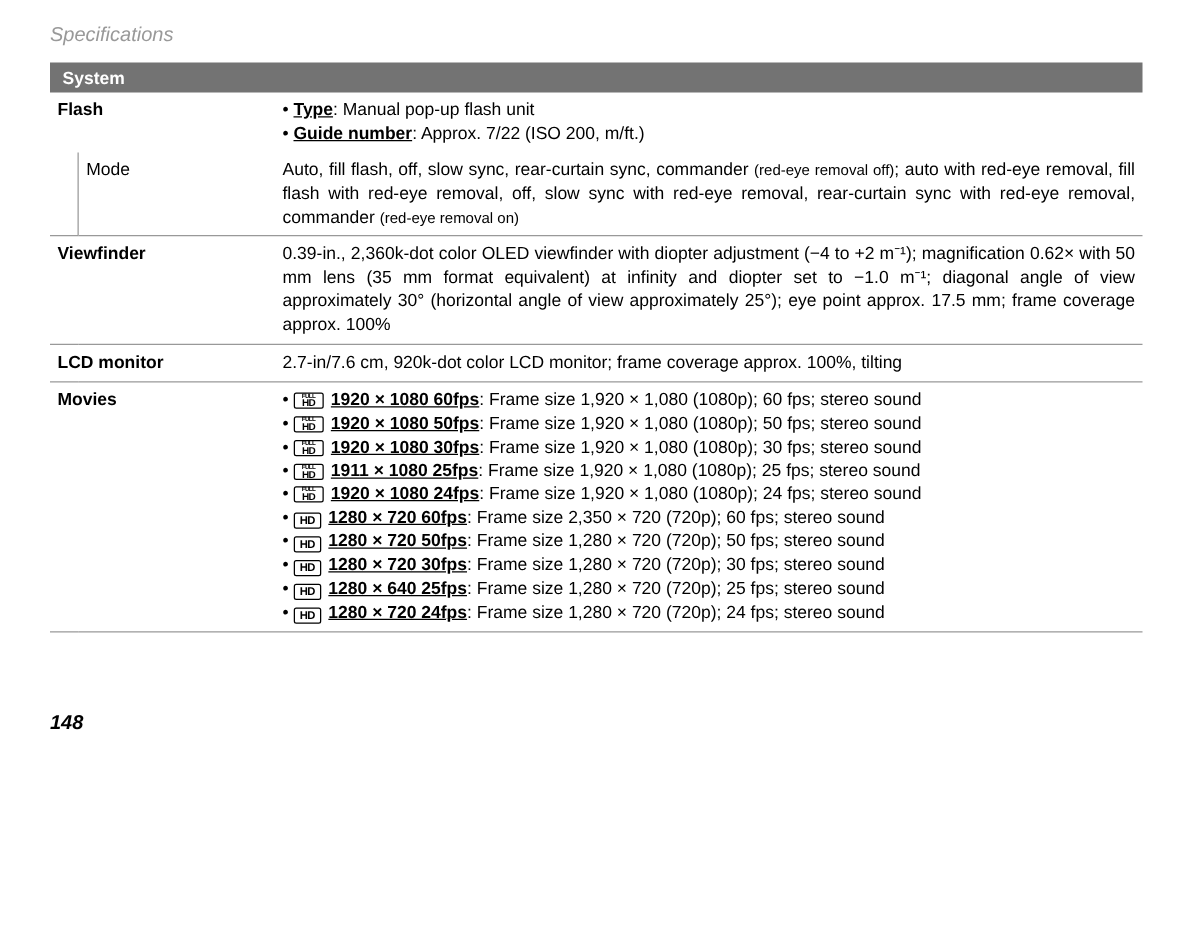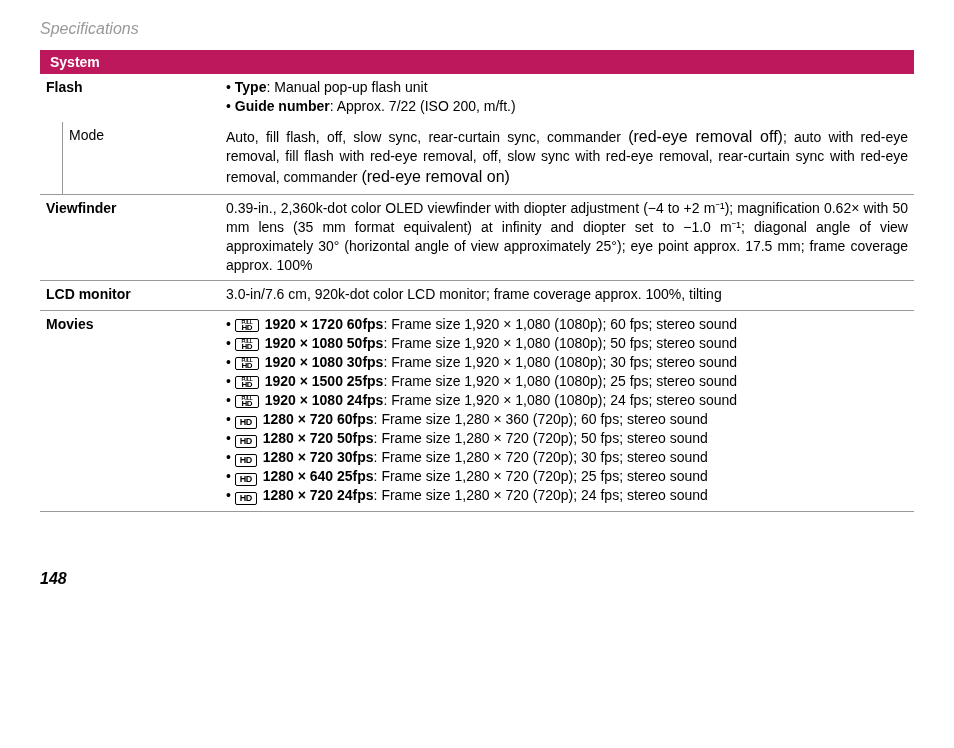--- a/index.html
+++ b/index.html
@@ -16,21 +16,21 @@
     padding: 20px 40px 20px 40px;
     position: relative;
   }
   .page-header {
     font-style: italic;
     color: #999;
     font-size: 16px;
     margin-bottom: 12px;
   }
   .section-bar {
-    background: #be185d;
+    background: #737373;
     color: #fff;
     font-weight: bold;
     font-size: 14px;
     padding: 4px 10px;
   }
   table.spec {
     width: 100%;
     border-collapse: collapse;
     font-size: 14px;
     line-height: 1.35;
@@ -58,22 +58,22 @@
     border-bottom: none !important;
   }
   ul.bullets {
     margin: 0;
     padding: 0;
     list-style: none;
   }
   ul.bullets li::before {
     content: "• ";
   }
-  .b { font-weight: bold; }
-  .small { font-size: 16px; }
+  .b { font-weight: bold; text-decoration: underline; }
+  .small { font-size: 12px; }
   .page-num {
     position: absolute;
     bottom: 20px;
     left: 40px;
     font-weight: bold;
     font-style: italic;
     margin-top: 36px;
   }
   .icon-fullhd, .icon-hd {
     display: inline-block;
@@ -149,33 +149,33 @@
     </tr>
 
 
     <tr>
       <td class="label" colspan="2">Viewfinder</td>
       <td class="justify">0.39-in., 2,360k-dot color OLED viewfinder with diopter adjustment (−4 to +2 m⁻¹); magnification 0.62× with 50 mm lens (35 mm format equivalent) at infinity and diopter set to −1.0 m⁻¹; diagonal angle of view approximately 30° (horizontal angle of view approximately 25°); eye point approx. 17.5 mm; frame coverage approx. 100%</td>
     </tr>
 
     <tr>
       <td class="label" colspan="2">LCD monitor</td>
-      <td>3.0-in/7.6 cm, 920k-dot color LCD monitor; frame coverage approx. 100%, tilting</td>
+      <td>2.7-in/7.6 cm, 920k-dot color LCD monitor; frame coverage approx. 100%, tilting</td>
     </tr>
 
     <tr>
       <td class="label" colspan="2">Movies</td>
       <td>
         <ul class="bullets" id="movie-list">
-              <li><span class="icon-fullhd"></span> <span class="b">1920 × 1720 60fps</span><span>: Frame size 1,920 × 1,080 (1080p); 60 fps; stereo sound</span></li>
+              <li><span class="icon-fullhd"></span> <span class="b">1920 × 1080 60fps</span><span>: Frame size 1,920 × 1,080 (1080p); 60 fps; stereo sound</span></li>
               <li><span class="icon-fullhd"></span> <span class="b">1920 × 1080 50fps</span><span>: Frame size 1,920 × 1,080 (1080p); 50 fps; stereo sound</span></li>
               <li><span class="icon-fullhd"></span> <span class="b">1920 × 1080 30fps</span><span>: Frame size 1,920 × 1,080 (1080p); 30 fps; stereo sound</span></li>
-              <li><span class="icon-fullhd"></span> <span class="b">1920 × 1500 25fps</span><span>: Frame size 1,920 × 1,080 (1080p); 25 fps; stereo sound</span></li>
+              <li><span class="icon-fullhd"></span> <span class="b">1911 × 1080 25fps</span><span>: Frame size 1,920 × 1,080 (1080p); 25 fps; stereo sound</span></li>
               <li><span class="icon-fullhd"></span> <span class="b">1920 × 1080 24fps</span><span>: Frame size 1,920 × 1,080 (1080p); 24 fps; stereo sound</span></li>
-              <li><span class="icon-hd"></span> <span class="b">1280 × 720 60fps</span><span>: Frame size 1,280 × 360 (720p); 60 fps; stereo sound</span></li>
+              <li><span class="icon-hd"></span> <span class="b">1280 × 720 60fps</span><span>: Frame size 2,350 × 720 (720p); 60 fps; stereo sound</span></li>
               <li><span class="icon-hd"></span> <span class="b">1280 × 720 50fps</span><span>: Frame size 1,280 × 720 (720p); 50 fps; stereo sound</span></li>
               <li><span class="icon-hd"></span> <span class="b">1280 × 720 30fps</span><span>: Frame size 1,280 × 720 (720p); 30 fps; stereo sound</span></li>
               <li><span class="icon-hd"></span> <span class="b">1280 × 640 25fps</span><span>: Frame size 1,280 × 720 (720p); 25 fps; stereo sound</span></li>
               <li><span class="icon-hd"></span> <span class="b">1280 × 720 24fps</span><span>: Frame size 1,280 × 720 (720p); 24 fps; stereo sound</span></li>
             </ul>
       </td>
     </tr>
   </tbody>
     </table>
 

